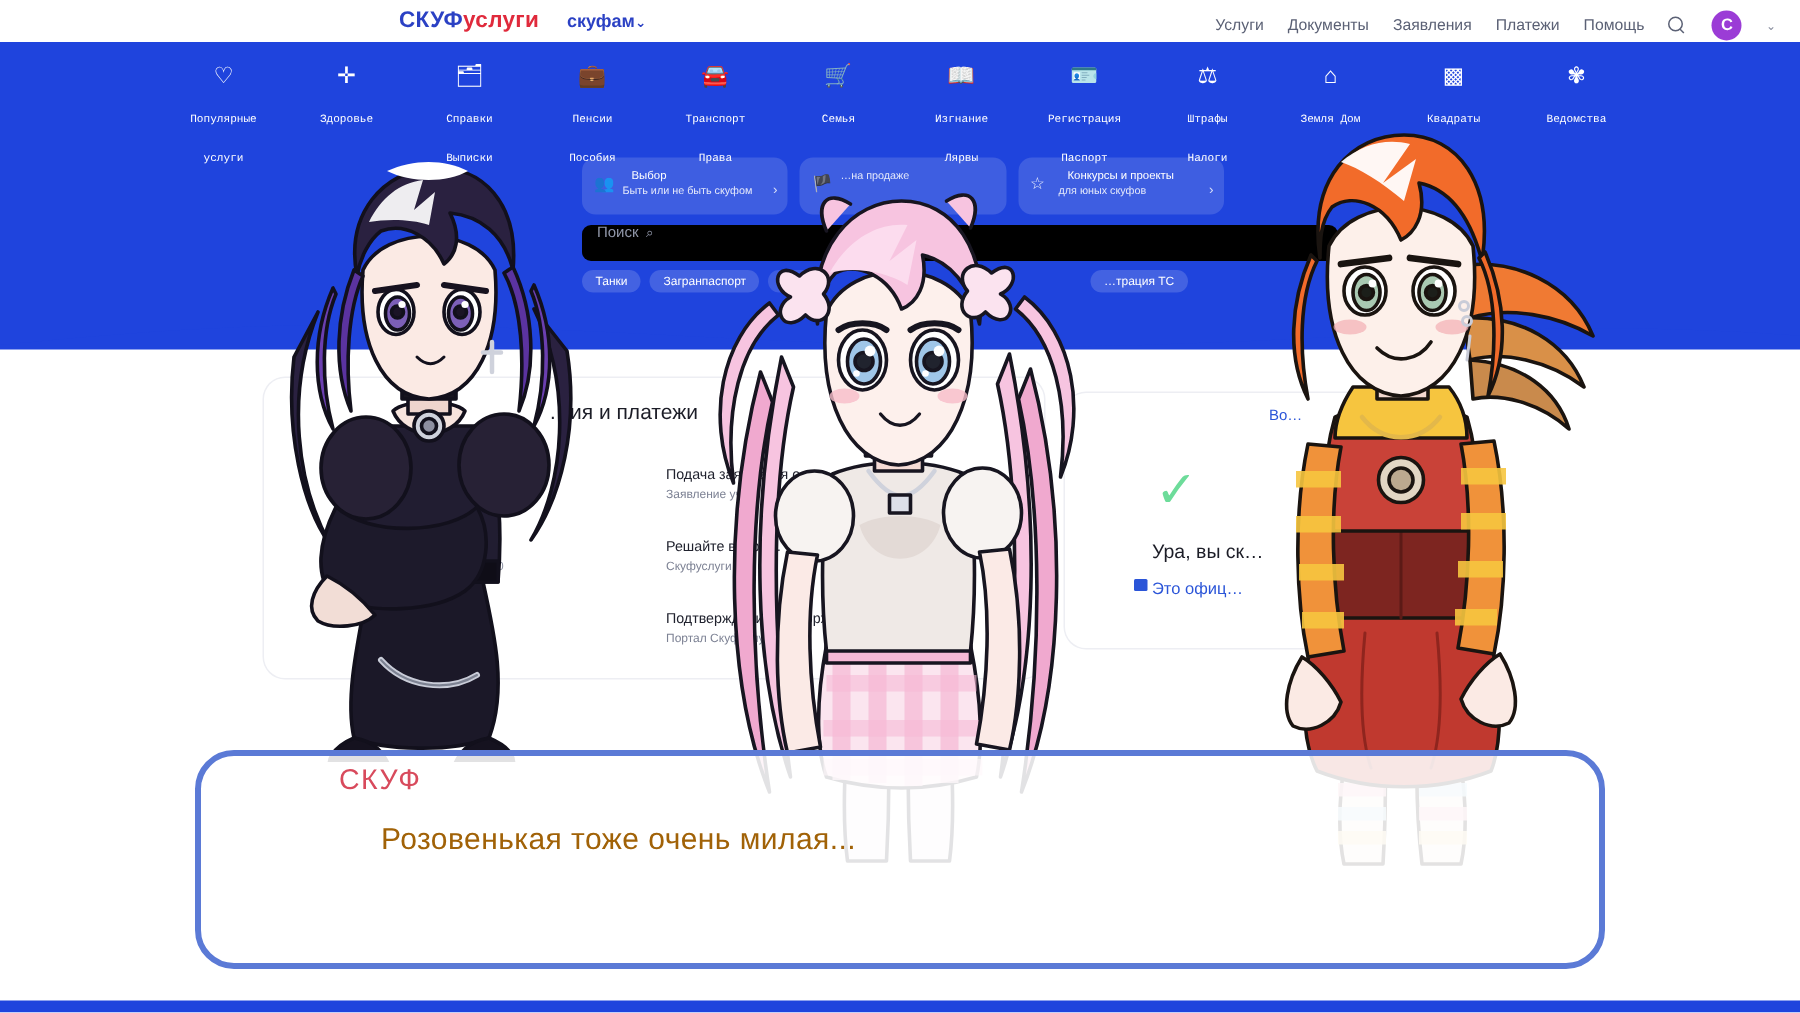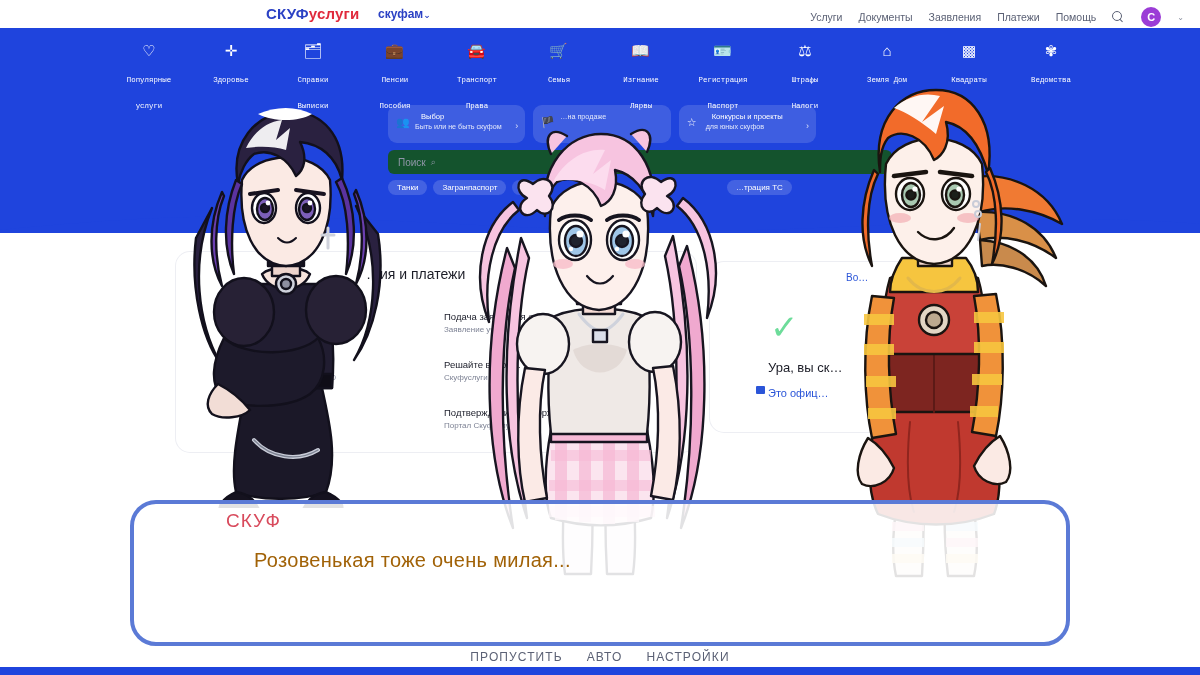--- a/index.html
+++ b/index.html
@@ -48,22 +48,22 @@
   .card {
     flex:1; background:rgba(255,255,255,.14); border-radius:9px; padding:7px 8px 8px 9px;
     color:#fff; position:relative; cursor:pointer; min-height:38px;
   }
   .card .ci { position:absolute; left:8px; top:11px; font-size:11px; opacity:.9; }
   .card .t1 { font-size:7.6px; margin-left:24px; line-height:10px; }
   .card .t2 { font-size:7.2px; margin-left:18px; line-height:10px; opacity:.85; }
   .card .arw { position:absolute; right:7px; top:16px; font-size:9px; opacity:.8; }
 
   .searchbar {
-    position:absolute; top:150px; left:388px; width:504px; height:24px; background:#14532d;
-    border-radius:6px; display:flex; align-items:center; padding:0 10px; z-index:3;
+    position:absolute; top:150px; left:388px; width:504px; height:24px; background:#000000;
+    border-radius:6px; display:flex; align-items:flex-start; padding:0 10px; z-index:3;
   }
   .searchbar .ph { font-size:10px; color:#9096a8; }
   .searchbar .mg { margin-left:5px; font-size:9px; color:#9096a8; }
 
   .chips { position:absolute; top:180px; left:388px; width:430px; display:flex; gap:6px; z-index:3; }
   .chip { background:rgba(255,255,255,.16); color:#fff; font-size:8px; padding:3px 9px; border-radius:10px;
           white-space:nowrap; cursor:pointer; }
 
   
   .panel {
@@ -487,20 +487,15 @@
         </g>
       </g>
     </svg>
   </div>
 
   <div class="dialogue">
     <div class="speaker">СКУФ</div>
     <div class="dtext">Розовенькая тоже очень милая...</div>
   </div>
 
-  <div class="bottombtns">
-    <span>ПРОПУСТИТЬ</span>
-    <span>АВТО</span>
-    <span>НАСТРОЙКИ</span>
-  </div>
 
   <div class="bottomstrip"></div>
 </div>
 
 </body></html>

